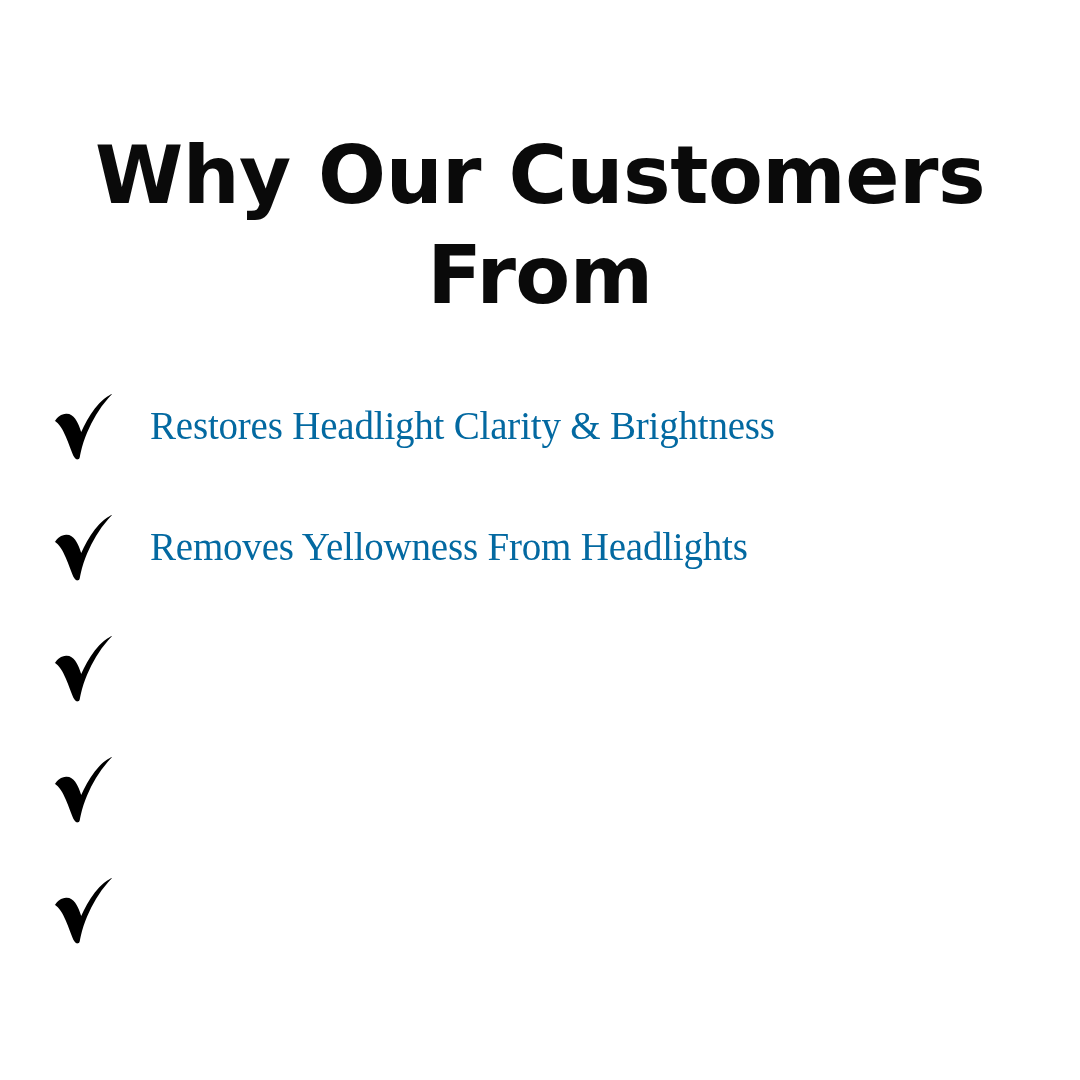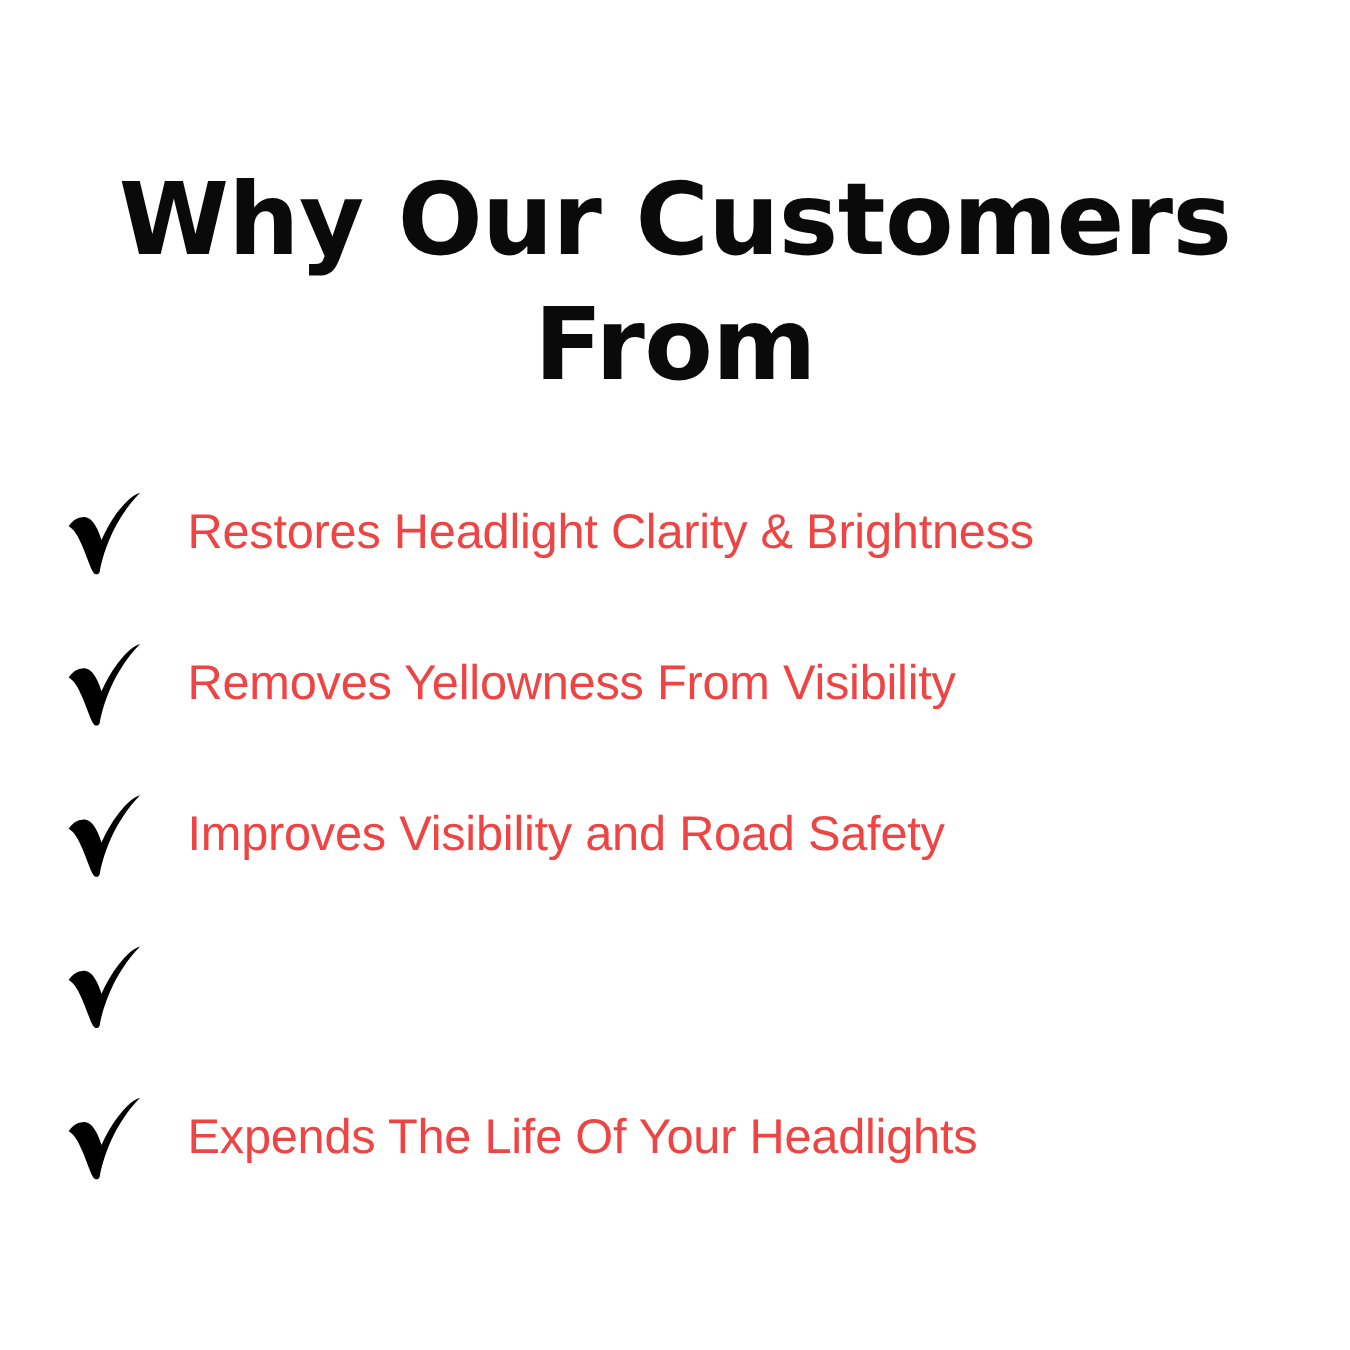--- a/index.html
+++ b/index.html
@@ -74,26 +74,26 @@
     display: block;
     flex: none;
   }
   .check-icon svg {
     display: block;
     width: 78px;
     height: 66px;
   }
 
   .benefit-text {
-    font-family: Liberation Sans, sans-serif;
+    font-family: Liberation Serif, serif;
     font-weight: 400;
     font-size: 39px;
     line-height: 1.1;
     letter-spacing: -0.2px;
-    color: #ef4444;
+    color: #0369a1;
     white-space: nowrap;
   }
 </style>
 </head>
 <body>
 
 <div class="poster">
 
   <h1 class="heading">
     <span class="heading-line">Why Our Customers</span>
@@ -110,44 +110,42 @@
       </span>
       <span class="benefit-text">Restores Headlight Clarity &amp; Brightness</span>
     </li>
 
     <li class="benefit-item">
       <span class="check-icon">
         <svg viewBox="0 0 78 66" xmlns="http://www.w3.org/2000/svg" aria-hidden="true">
           <path fill="#000000" d="M2.8 27.2c2.6-4.3 6.4-7.2 11.3-7.5 4.0-0.2 6.9 1.9 9.1 5.0 2.0 2.8 3.4 6.0 4.6 9.2 0.5 1.3 0.9 2.7 1.4 4.1 0.9-1.9 1.7-3.8 2.6-5.6 4.2-8.4 9.2-16.2 15.5-23.1 3.1-3.4 6.5-6.4 10.6-8.4 0.7-0.3 1.4-0.6 2.2-0.8-1.4 1.5-2.8 2.9-4.1 4.4-8.9 10.2-15.7 21.6-20.9 34.0-2.6 6.3-4.8 12.8-6.3 19.5-0.4 1.6-0.7 3.3-1.0 5.0-0.2 1.1-0.6 2.0-1.8 2.3-1.3 0.3-2.3-0.2-3.1-1.2-1.2-1.6-2.0-3.4-2.7-5.2-2.9-7.2-5.3-14.5-8.8-21.4-1.5-3.0-3.2-5.9-5.6-8.3-0.9-0.9-2.0-1.6-3.0-2.4 0.0-0.2 0.0-0.4 0.0-0.6z"></path>
         </svg>
       </span>
-      <span class="benefit-text">Removes Yellowness From Visibility</span>
-    </li>
-
-    <li class="benefit-item">
-      <span class="check-icon">
-        <svg viewBox="0 0 78 66" xmlns="http://www.w3.org/2000/svg" aria-hidden="true">
-          <path fill="#000000" d="M2.8 27.2c2.6-4.3 6.4-7.2 11.3-7.5 4.0-0.2 6.9 1.9 9.1 5.0 2.0 2.8 3.4 6.0 4.6 9.2 0.5 1.3 0.9 2.7 1.4 4.1 0.9-1.9 1.7-3.8 2.6-5.6 4.2-8.4 9.2-16.2 15.5-23.1 3.1-3.4 6.5-6.4 10.6-8.4 0.7-0.3 1.4-0.6 2.2-0.8-1.4 1.5-2.8 2.9-4.1 4.4-8.9 10.2-15.7 21.6-20.9 34.0-2.6 6.3-4.8 12.8-6.3 19.5-0.4 1.6-0.7 3.3-1.0 5.0-0.2 1.1-0.6 2.0-1.8 2.3-1.3 0.3-2.3-0.2-3.1-1.2-1.2-1.6-2.0-3.4-2.7-5.2-2.9-7.2-5.3-14.5-8.8-21.4-1.5-3.0-3.2-5.9-5.6-8.3-0.9-0.9-2.0-1.6-3.0-2.4 0.0-0.2 0.0-0.4 0.0-0.6z"></path>
-        </svg>
-      </span>
-      <span class="benefit-text">Improves Visibility and Road Safety</span>
+      <span class="benefit-text">Removes Yellowness From Headlights</span>
     </li>
 
     <li class="benefit-item">
       <span class="check-icon">
         <svg viewBox="0 0 78 66" xmlns="http://www.w3.org/2000/svg" aria-hidden="true">
           <path fill="#000000" d="M2.8 27.2c2.6-4.3 6.4-7.2 11.3-7.5 4.0-0.2 6.9 1.9 9.1 5.0 2.0 2.8 3.4 6.0 4.6 9.2 0.5 1.3 0.9 2.7 1.4 4.1 0.9-1.9 1.7-3.8 2.6-5.6 4.2-8.4 9.2-16.2 15.5-23.1 3.1-3.4 6.5-6.4 10.6-8.4 0.7-0.3 1.4-0.6 2.2-0.8-1.4 1.5-2.8 2.9-4.1 4.4-8.9 10.2-15.7 21.6-20.9 34.0-2.6 6.3-4.8 12.8-6.3 19.5-0.4 1.6-0.7 3.3-1.0 5.0-0.2 1.1-0.6 2.0-1.8 2.3-1.3 0.3-2.3-0.2-3.1-1.2-1.2-1.6-2.0-3.4-2.7-5.2-2.9-7.2-5.3-14.5-8.8-21.4-1.5-3.0-3.2-5.9-5.6-8.3-0.9-0.9-2.0-1.6-3.0-2.4 0.0-0.2 0.0-0.4 0.0-0.6z"></path>
         </svg>
       </span>
     </li>
 
     <li class="benefit-item">
       <span class="check-icon">
         <svg viewBox="0 0 78 66" xmlns="http://www.w3.org/2000/svg" aria-hidden="true">
           <path fill="#000000" d="M2.8 27.2c2.6-4.3 6.4-7.2 11.3-7.5 4.0-0.2 6.9 1.9 9.1 5.0 2.0 2.8 3.4 6.0 4.6 9.2 0.5 1.3 0.9 2.7 1.4 4.1 0.9-1.9 1.7-3.8 2.6-5.6 4.2-8.4 9.2-16.2 15.5-23.1 3.1-3.4 6.5-6.4 10.6-8.4 0.7-0.3 1.4-0.6 2.2-0.8-1.4 1.5-2.8 2.9-4.1 4.4-8.9 10.2-15.7 21.6-20.9 34.0-2.6 6.3-4.8 12.8-6.3 19.5-0.4 1.6-0.7 3.3-1.0 5.0-0.2 1.1-0.6 2.0-1.8 2.3-1.3 0.3-2.3-0.2-3.1-1.2-1.2-1.6-2.0-3.4-2.7-5.2-2.9-7.2-5.3-14.5-8.8-21.4-1.5-3.0-3.2-5.9-5.6-8.3-0.9-0.9-2.0-1.6-3.0-2.4 0.0-0.2 0.0-0.4 0.0-0.6z"></path>
         </svg>
       </span>
-      <span class="benefit-text">Expends The Life Of Your Headlights</span>
+    </li>
+
+    <li class="benefit-item">
+      <span class="check-icon">
+        <svg viewBox="0 0 78 66" xmlns="http://www.w3.org/2000/svg" aria-hidden="true">
+          <path fill="#000000" d="M2.8 27.2c2.6-4.3 6.4-7.2 11.3-7.5 4.0-0.2 6.9 1.9 9.1 5.0 2.0 2.8 3.4 6.0 4.6 9.2 0.5 1.3 0.9 2.7 1.4 4.1 0.9-1.9 1.7-3.8 2.6-5.6 4.2-8.4 9.2-16.2 15.5-23.1 3.1-3.4 6.5-6.4 10.6-8.4 0.7-0.3 1.4-0.6 2.2-0.8-1.4 1.5-2.8 2.9-4.1 4.4-8.9 10.2-15.7 21.6-20.9 34.0-2.6 6.3-4.8 12.8-6.3 19.5-0.4 1.6-0.7 3.3-1.0 5.0-0.2 1.1-0.6 2.0-1.8 2.3-1.3 0.3-2.3-0.2-3.1-1.2-1.2-1.6-2.0-3.4-2.7-5.2-2.9-7.2-5.3-14.5-8.8-21.4-1.5-3.0-3.2-5.9-5.6-8.3-0.9-0.9-2.0-1.6-3.0-2.4 0.0-0.2 0.0-0.4 0.0-0.6z"></path>
+        </svg>
+      </span>
     </li>
 
   </ul>
 
 </div>
 
 </body></html>

